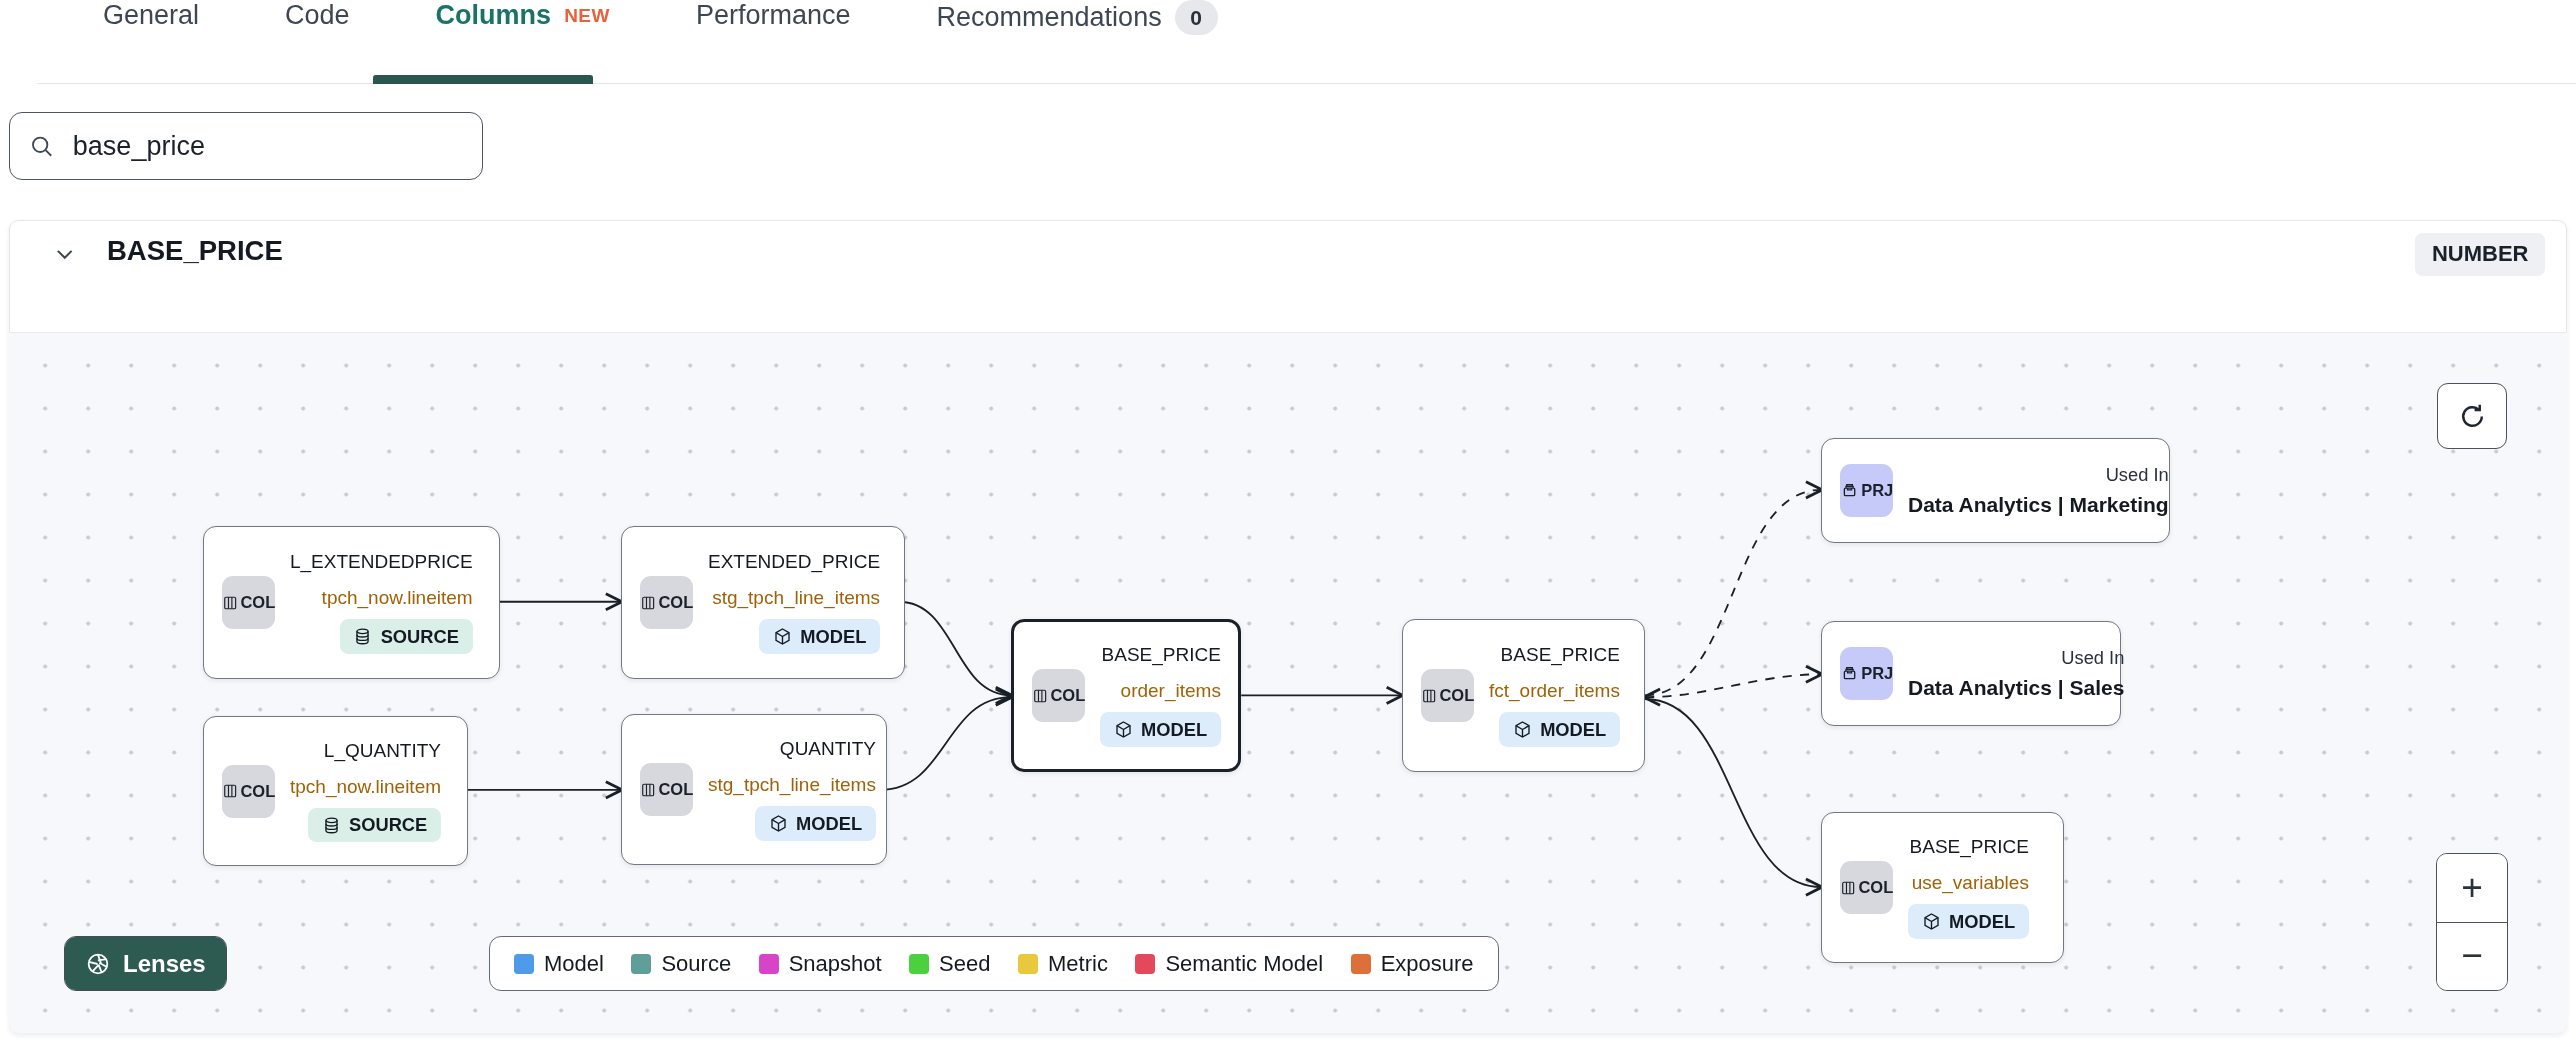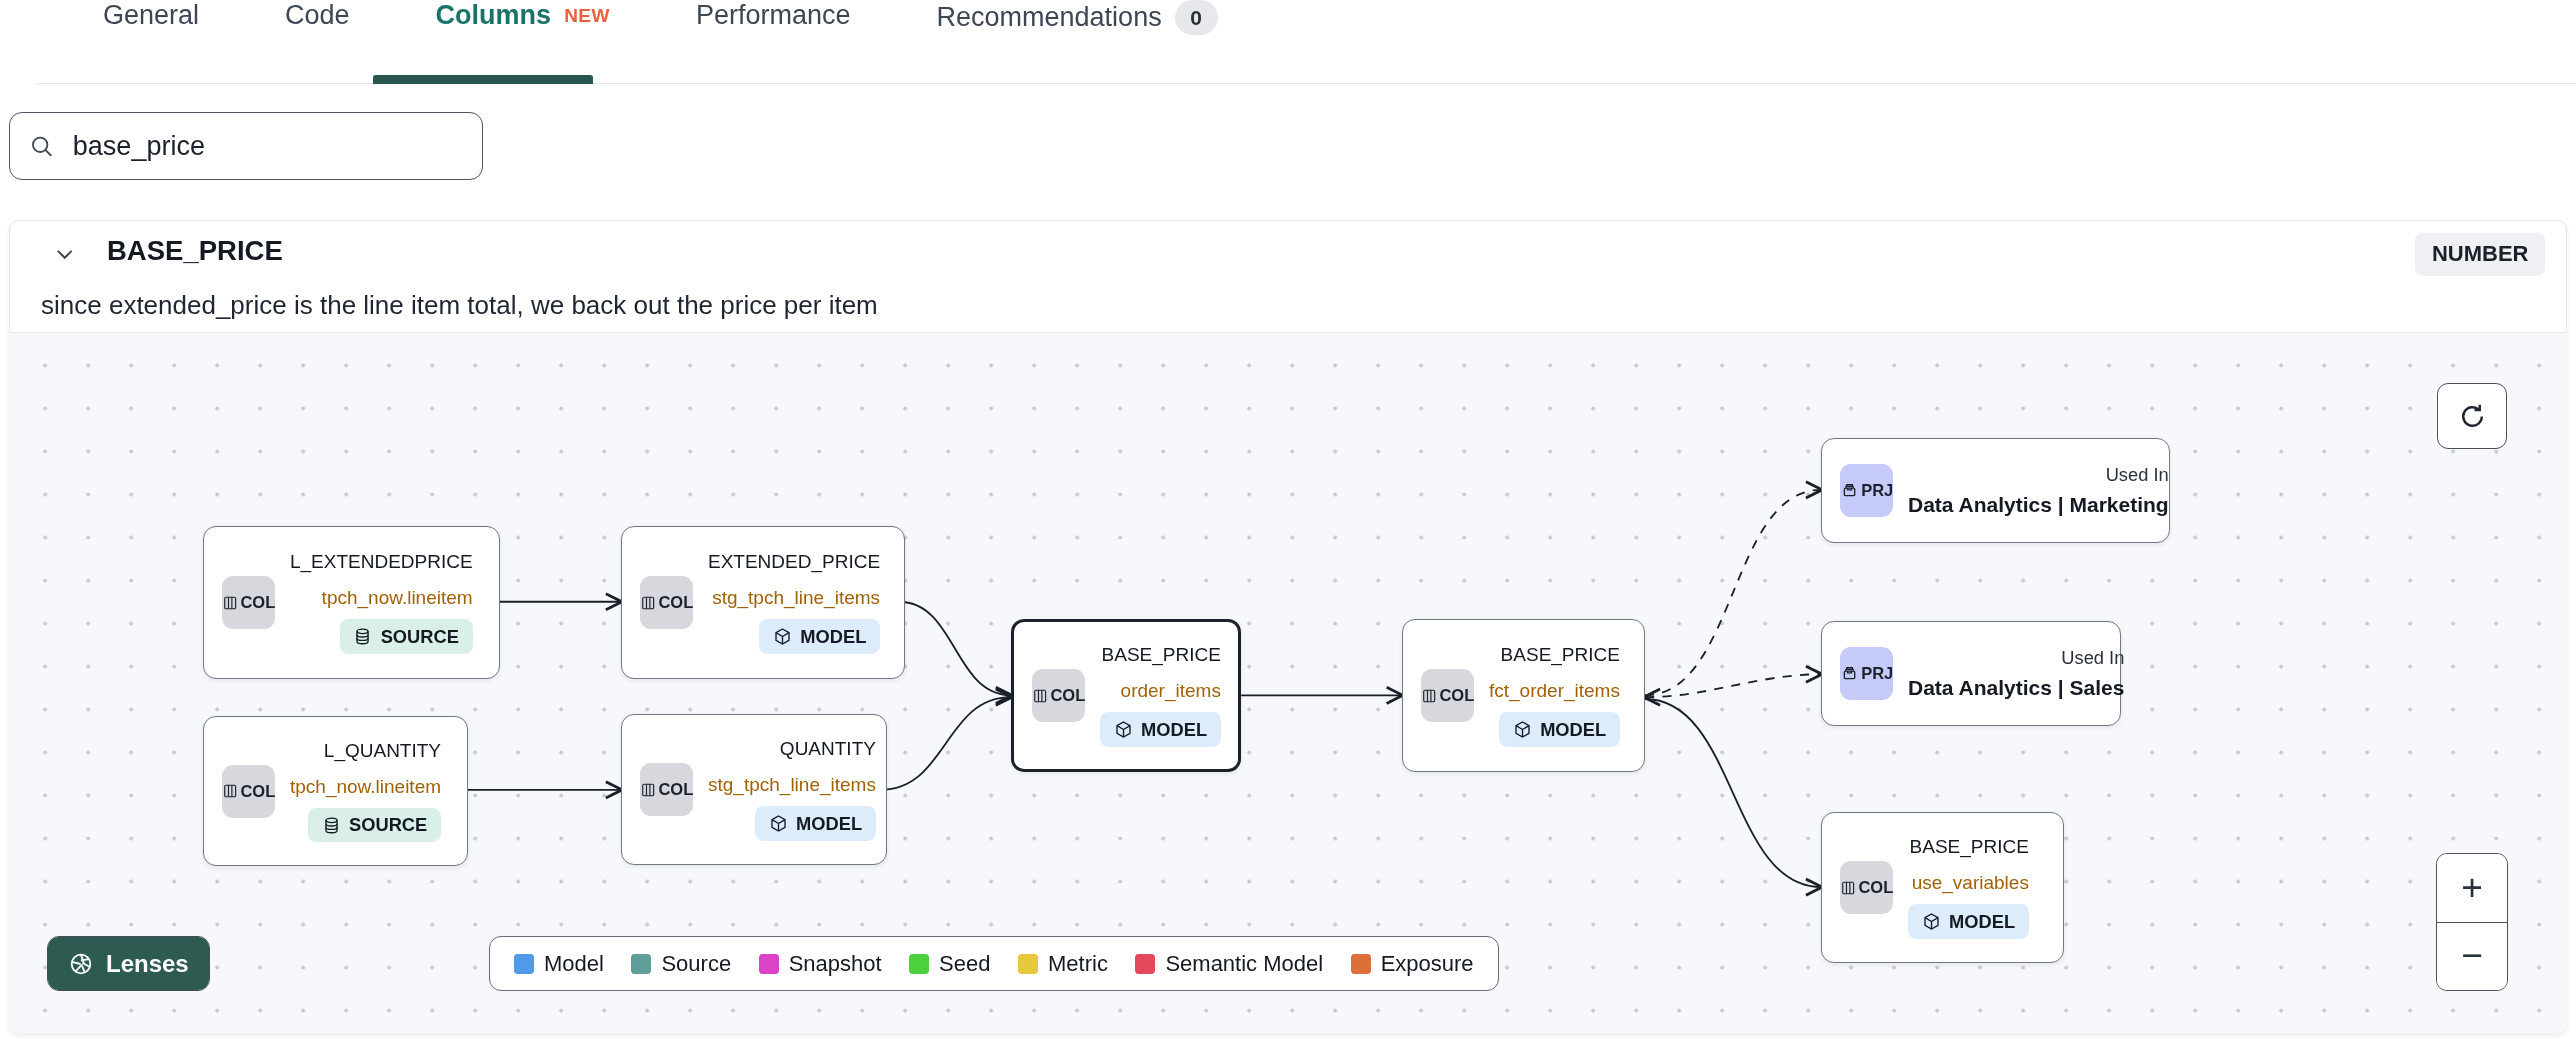--- a/index.html
+++ b/index.html
@@ -69,21 +69,21 @@
   .full-lineage { position:absolute; left:2237px; top:383px; width:183px; height:66px;
                   border-radius:11px; gap:13px; font-size:24px; font-weight:500; color:#1f2631; }
   .refresh { position:absolute; left:2437px; top:383px; width:70px; height:66px; border-radius:11px; }
   .zoomctl { position:absolute; left:2436px; top:853px; width:72px; height:138px;
              border:1.8px solid #4b525e; border-radius:11px; background:#fff; overflow:hidden;
              display:flex; flex-direction:column; }
   .zoombtn { flex:1; display:flex; align-items:center; justify-content:center;
              font-size:37px; font-weight:400; color:#2a313b; cursor:pointer; background:#fff; }
   .zoombtn + .zoombtn { border-top:1.8px solid #4b525e; }
 
-  .lens-group { position:absolute; left:47px; top:936px; height:55px; display:flex;
+  .lens-group { position:absolute; left:64px; top:936px; height:55px; display:flex;
                 border:1.8px solid #454c57; border-radius:12px; overflow:hidden; background:#fff; }
   .lenses { display:flex; align-items:center; gap:12px; padding:0 20px;
             color:#fff; font-size:24px; font-weight:600; cursor:pointer; }
   .relationships { display:flex; align-items:center; gap:13px; padding:0 22px;
                    font-size:24px; color:#1b212b; background:#fff; cursor:pointer; }
 
   .legend { position:absolute; left:489px; top:936px; height:55px; padding:0 24px;
             border:1.8px solid #646b76; border-radius:12px; background:#fff;
             display:flex; align-items:center; gap:27.5px; }
   .legend-item { display:flex; align-items:center; gap:10px; font-size:22px; color:#141922; }
@@ -124,21 +124,20 @@
       </svg>
     <input type="text" value="base_price" style="">
   </div>
 
   <div class="card"></div>
   <svg class="card-chevron" viewBox="0 0 24 24" fill="none" stroke="#3d4654" stroke-width="1.8">
       <polyline points="6,9.5 12,15.5 18,9.5"></polyline>
     </svg>
   <div class="card-title">BASE_PRICE</div>
   <div class="type-badge">NUMBER</div>
-  <div class="card-desc">since extended_price is the line item total, we back out the price per item</div>
 
   <div class="canvas"></div>
 
   <svg class="edges" width="2558" height="701" viewBox="0 0 2788 764">
     <defs>
       <marker id="arr" viewBox="0 0 10 10" refX="8.5" refY="5" markerWidth="11" markerHeight="11" orient="auto-start-reverse">
         <path d="M1 1 L9 5 L1 9" fill="none" stroke="#1a2028" stroke-width="1.4"></path>
       </marker>
     </defs>
     <path class="edge" d="M527 294 H667" marker-end="url(#arr)"></path>

